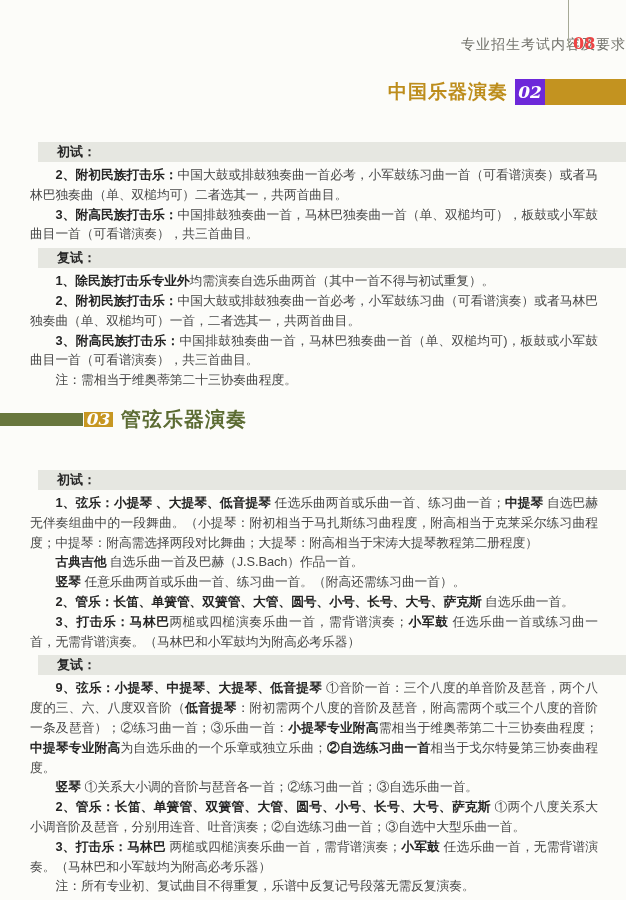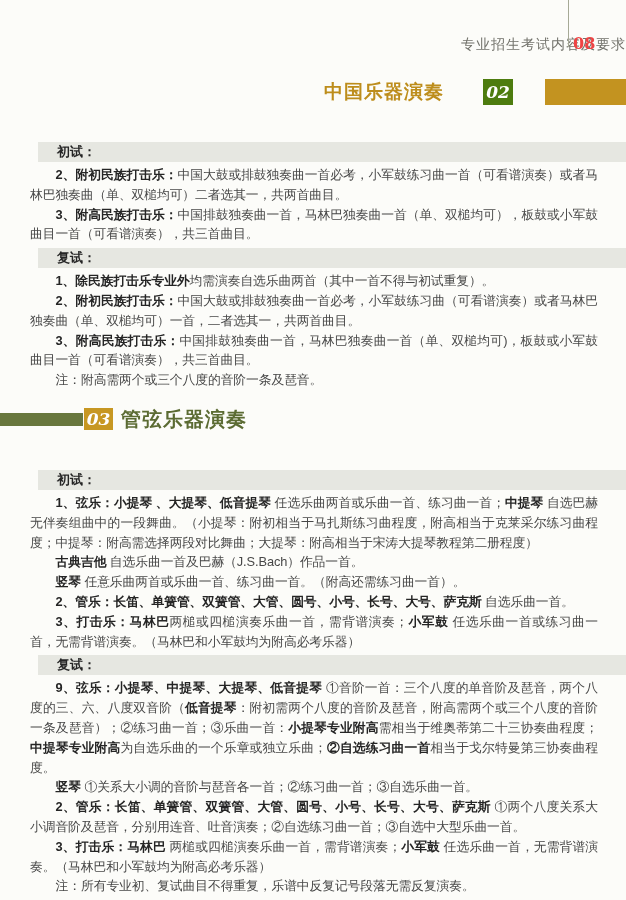--- a/index.html
+++ b/index.html
@@ -26,48 +26,47 @@
   .page-number{
     position:absolute;top:34px;left:573px;
     font-family:"DejaVu Serif",serif;font-weight:bold;
     font-size:16px;color:#ef4444;
   }
   
   .banner02{
     margin-top:22px;
     display:flex;align-items:center;justify-content:flex-end;
     height:27px;
-    gap:32px;
   }
   .banner02-title{
     font-family:"DejaVu Serif",serif;font-weight:bold;
     font-size:19px;color:#bd8d1c;
     margin-right:7px;letter-spacing:1px;
   }
   .banner02-num{
     display:flex;align-items:center;justify-content:center;
-    background:#4d7c0f;color:#ffffff;
+    background:#6d28d9;color:#ffffff;
     font-family:"DejaVu Serif",serif;font-style:italic;font-weight:bold;
     font-size:17px;
     height:26px;min-width:30px;
   }
   .banner02-bar{width:81px;height:26px;background:#c39320;}
   
   .banner03{
     margin-top:16px;
     display:flex;align-items:center;
     height:27px;
   }
   .banner03-bar{width:83px;height:13px;background:#68773e;}
   .banner03-num{
     display:flex;align-items:center;justify-content:center;
     background:#c79722;color:#ffffff;
     font-family:"DejaVu Serif",serif;font-style:italic;font-weight:bold;
     font-size:17px;
-    height:22px;min-width:29px;
+    height:15px;min-width:29px;
     margin-left:1px;
   }
   .banner03-title{
     font-family:"DejaVu Serif",serif;font-weight:bold;
     font-size:20px;color:#5b6b33;
     margin-left:8px;letter-spacing:1px;
   }
   
   .content{padding:16px 28px 0 30px;}
   .strip{
@@ -110,21 +109,21 @@
     <div class="block">
       <div class="strip first">初试：</div>
       <p><span class="b">2、附初民族打击乐：</span><span>中国大鼓或排鼓独奏曲一首必考，小军鼓练习曲一首（可看谱演奏）或者马林巴独奏曲（单、双槌均可）二者选其一，共两首曲目。</span></p>
       <p><span class="b">3、附高民族打击乐：</span><span>中国排鼓独奏曲一首，马林巴独奏曲一首（单、双槌均可），板鼓或小军鼓曲目一首（可看谱演奏），共三首曲目。</span></p>
     </div>
     <div class="block">
       <div class="strip">复试：</div>
       <p><span class="b">1、除民族打击乐专业外</span><span>均需演奏自选乐曲两首（其中一首不得与初试重复）。</span></p>
       <p><span class="b">2、附初民族打击乐：</span><span>中国大鼓或排鼓独奏曲一首必考，小军鼓练习曲（可看谱演奏）或者马林巴独奏曲（单、双槌均可）一首，二者选其一，共两首曲目。</span></p>
       <p><span class="b">3、附高民族打击乐：</span><span>中国排鼓独奏曲一首，马林巴独奏曲一首（单、双槌均可)，板鼓或小军鼓曲目一首（可看谱演奏），共三首曲目。</span></p>
-      <p><span>注：附高需两个或三个八度的音阶一条及琶音。</span></p>
+      <p><span>注：需相当于维奥蒂第二十三协奏曲程度。</span></p>
     </div>
   </div>
 
   <div class="banner03">
     <span class="banner03-bar"></span>
     <span class="banner03-num">03</span>
     <span class="banner03-title">管弦乐器演奏</span>
   </div>
 
   <div class="content">

